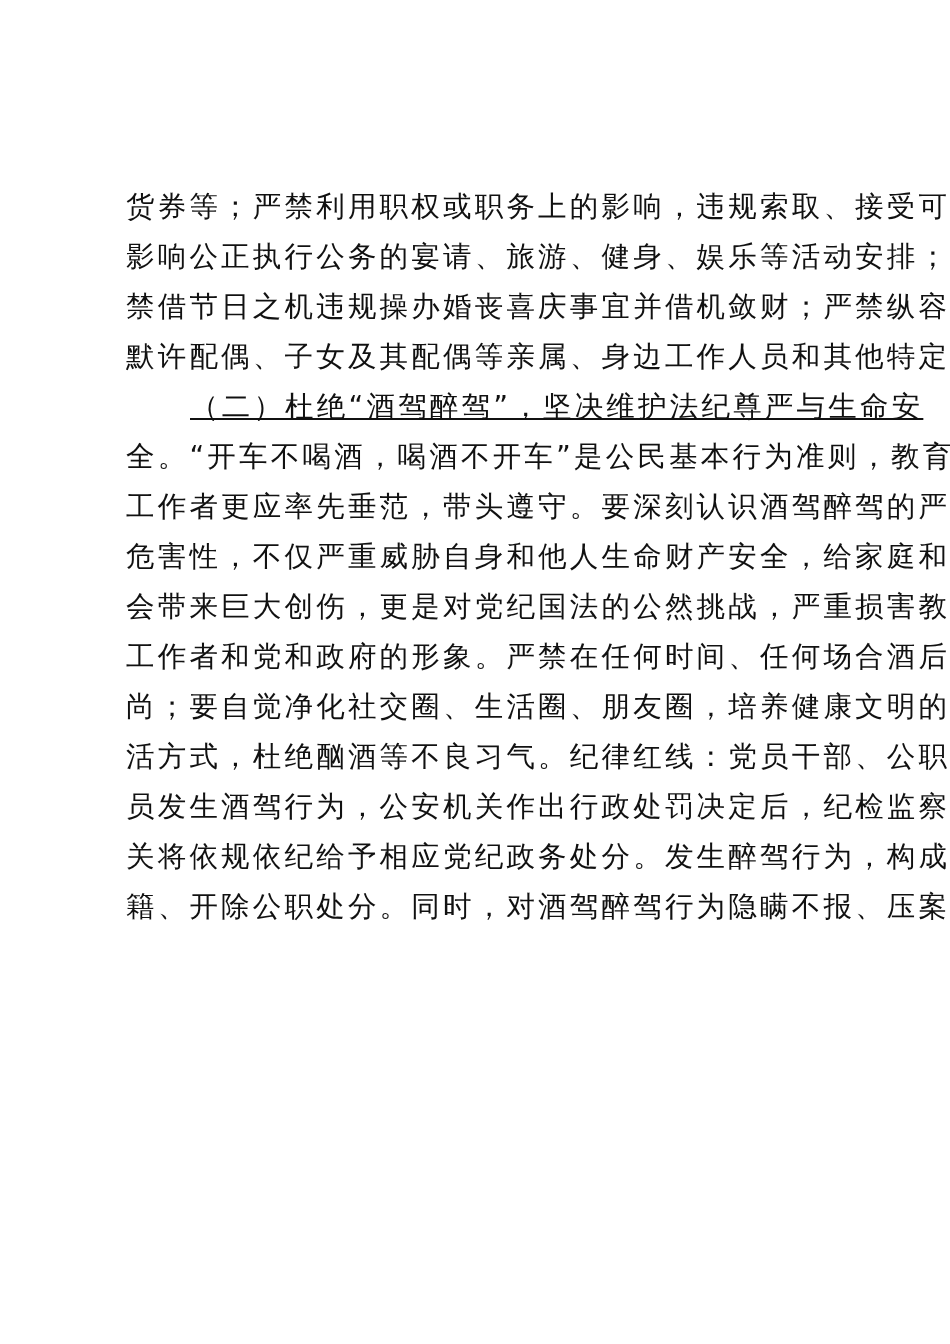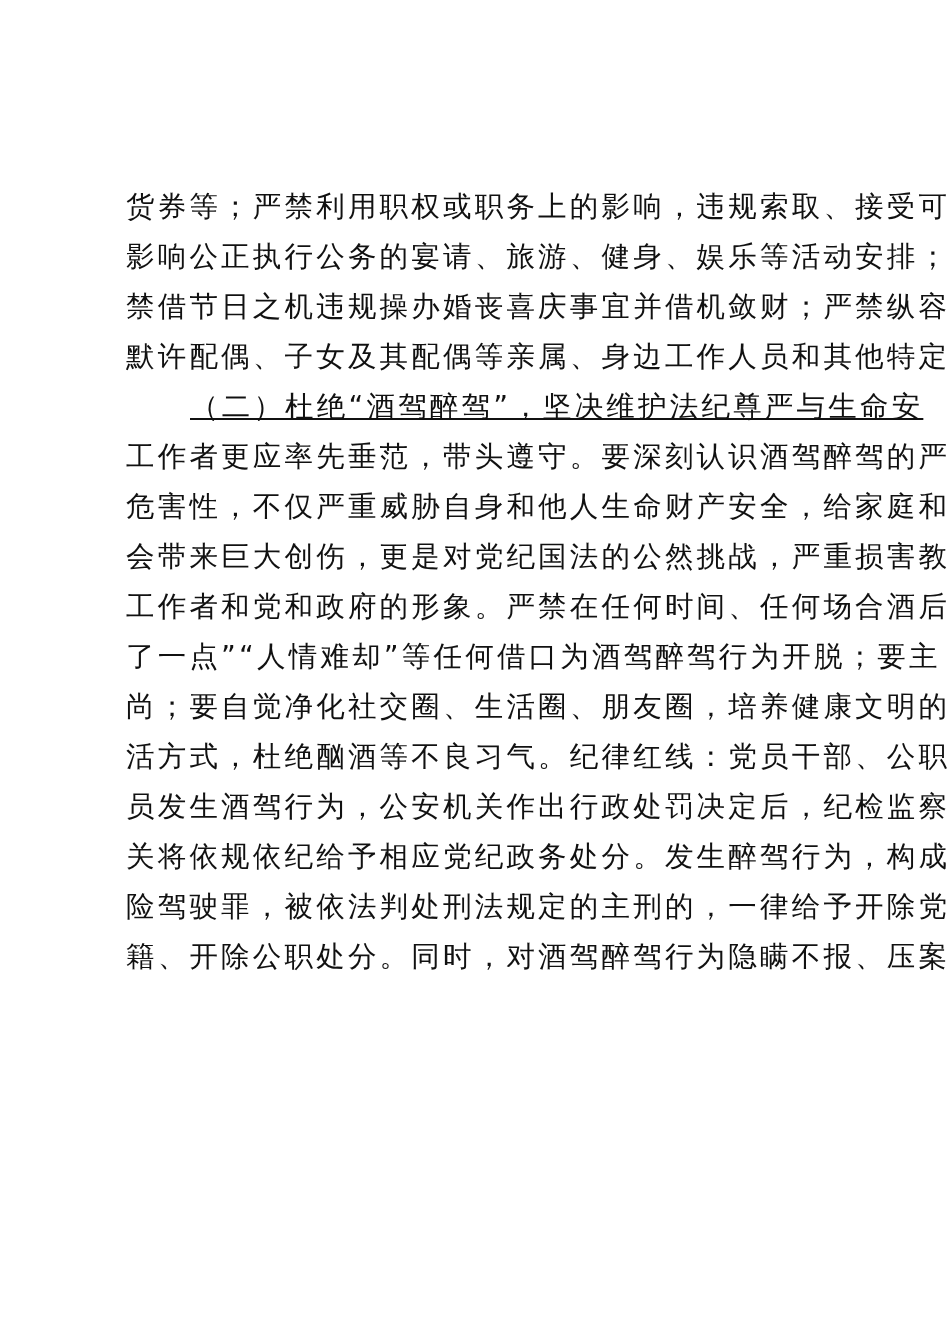--- a/index.html
+++ b/index.html
@@ -26,26 +26,25 @@
 <div class="page">
   <div class="text-block">
     <div>
       <span class="line">货券等；严禁利用职权或职务上的影响，违规索取、接受可能</span>
       <span class="line">影响公正执行公务的宴请、旅游、健身、娱乐等活动安排；严</span>
       <span class="line">禁借节日之机违规操办婚丧喜庆事宜并借机敛财；严禁纵容、</span>
       <span class="line">默许配偶、子女及其配偶等亲属、身边工作人员和其他特定关</span>
     </div>
     <div>
       <span class="line indent">（二）杜绝“酒驾醉驾”，坚决维护法纪尊严与生命安</span>
+      <span class="line">全。“开车不喝酒，喝酒不开车”是公民基本行为准则，教育</span>
       <span class="line">工作者更应率先垂范，带头遵守。要深刻认识酒驾醉驾的严重</span>
       <span class="line">危害性，不仅严重威胁自身和他人生命财产安全，给家庭和社</span>
       <span class="line">会带来巨大创伤，更是对党纪国法的公然挑战，严重损害教育</span>
       <span class="line">工作者和党和政府的形象。严禁在任何时间、任何场合酒后驾</span>
-      <span class="line">了一点”“人情难却”等任何借口为酒驾醉驾行为开脱；要主</span>
       <span class="line">尚；要自觉净化社交圈、生活圈、朋友圈，培养健康文明的生</span>
       <span class="line">活方式，杜绝酗酒等不良习气。纪律红线：党员干部、公职人</span>
       <span class="line">员发生酒驾行为，公安机关作出行政处罚决定后，纪检监察机</span>
       <span class="line">关将依规依纪给予相应党纪政务处分。发生醉驾行为，构成危</span>
-      <span class="line">险驾驶罪，被依法判处刑法规定的主刑的，一律给予开除党</span>
       <span class="line">籍、开除公职处分。同时，对酒驾醉驾行为隐瞒不报、压案不</span>
     </div>
   </div>
 </div>
 
 </body></html>

